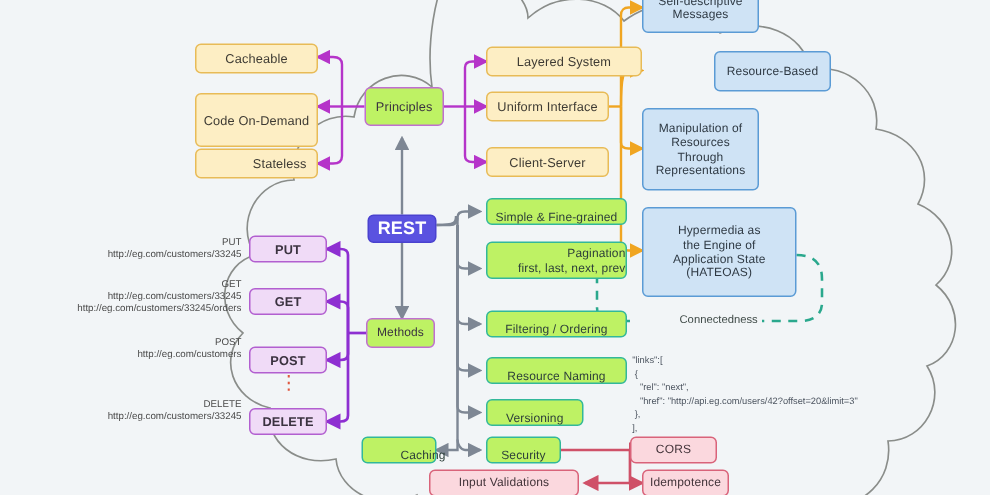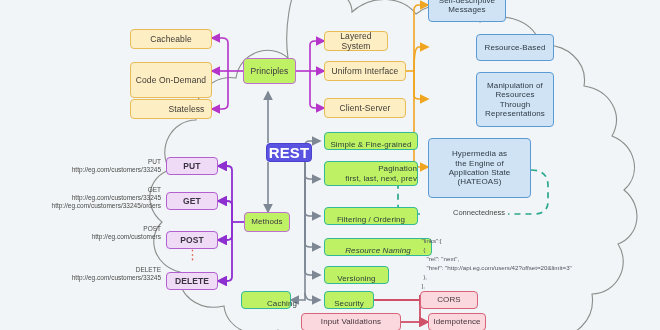--- a/index.html
+++ b/index.html
@@ -139,85 +139,85 @@
   <span>Code On-Demand</span>
 </div>
 <div class="node n-yellow" style="left:130px;top:99px;width:82px;height:20px;font-size:8.5px;padding-left:31px;">
   <span>Stateless</span>
 </div>
 
 <div class="node n-purple" style="left:243px;top:58px;width:53px;height:26px;font-size:8.5px;">
   <span>Principles</span>
 </div>
 
-<div class="node n-yellow" style="left:324px;top:31px;width:64px;height:20px;font-size:8.5px;">
+<div class="node n-yellow" style="left:324px;top:31px;width:104px;height:20px;font-size:8.5px;">
   <span>Layered System</span>
 </div>
 <div class="node n-yellow" style="left:324px;top:61px;width:82px;height:20px;font-size:8.5px;">
   <span>Uniform Interface</span>
 </div>
 <div class="node n-yellow" style="left:324px;top:98px;width:82px;height:20px;font-size:8.5px;">
   <span>Client-Server</span>
 </div>
 
 <div class="node n-blue" style="left:428px;top:-12px;width:78px;height:34px;font-size:8px;white-space:pre-line;">
   <span>Self-descriptive
 Messages</span>
 </div>
 <div class="node n-blue" style="left:428px;top:34px;width:78px;height:27px;font-size:8px;margin-left:48px;">
   <span>Resource-Based</span>
 </div>
-<div class="node n-blue" style="left:428px;top:72px;width:78px;height:55px;font-size:8px;white-space:pre-line;margin-left:48px;">
+<div class="node n-blue" style="left:428px;top:72px;width:78px;height:55px;font-size:8px;white-space:pre-line;">
   <span>Manipulation of
 Resources
 Through
 Representations</span>
 </div>
 <div class="node n-blue" style="left:428px;top:138px;width:103px;height:60px;font-size:8px;white-space:pre-line;">
   <span>Hypermedia as
 the Engine of
 Application State
 (HATEOAS)</span>
 </div>
 
-<div class="node n-rest" style="left:245px;top:143px;width:46px;height:19px;font-size:15px;margin-left:21px;">
+<div class="node n-rest" style="left:245px;top:143px;width:46px;height:19px;font-size:12px;">
   <span>REST</span>
 </div>
 
 <div class="node n-teal" style="left:324px;top:132px;width:94px;height:18px;font-size:8px;">
   <span>Simple &amp; Fine-grained</span>
 </div>
 <div class="node n-teal" style="left:324px;top:161px;width:94px;height:25px;font-size:8px;flex-direction:column;">
   <span>Pagination</span>
   <span>first, last, next, prev</span>
 </div>
 <div class="node n-teal" style="left:324px;top:207px;width:94px;height:18px;font-size:8px;">
   <span>Filtering / Ordering</span>
 </div>
-<div class="node n-teal" style="left:324px;top:238px;width:108px;height:18px;font-size:8px;font-style:italic;">
+<div class="node n-teal" style="left:324px;top:238px;width:94px;height:18px;font-size:8px;">
   <span>Resource Naming</span>
 </div>
 <div class="node n-teal" style="left:324px;top:266px;width:65px;height:18px;font-size:8px;">
   <span>Versioning</span>
 </div>
 <div class="node n-teal" style="left:324px;top:291px;width:50px;height:18px;font-size:8px;">
   <span>Security</span>
 </div>
 
 <div class="node n-teal" style="left:241px;top:291px;width:50px;height:18px;font-size:8px;padding-left:32px;">
   <span>Caching</span>
 </div>
 
 <div class="node n-pink" style="left:420px;top:291px;width:58px;height:18px;font-size:8px;">
   <span>CORS</span>
 </div>
 <div class="node n-pink" style="left:428px;top:313px;width:58px;height:18px;font-size:8px;">
   <span>Idempotence</span>
 </div>
-<div class="node n-pink" style="left:286px;top:313px;width:100px;height:18px;font-size:8px;margin-left:15px;">
+<div class="node n-pink" style="left:286px;top:313px;width:100px;height:18px;font-size:8px;">
   <span>Input Validations</span>
 </div>
 
 <div class="node n-purple" style="left:244px;top:212px;width:46px;height:20px;font-size:8px;">
   <span>Methods</span>
 </div>
 
 <div class="node n-lav" style="left:166px;top:157px;width:52px;height:18px;font-size:8.5px;font-weight:bold;">
   <span>PUT</span>
 </div>

